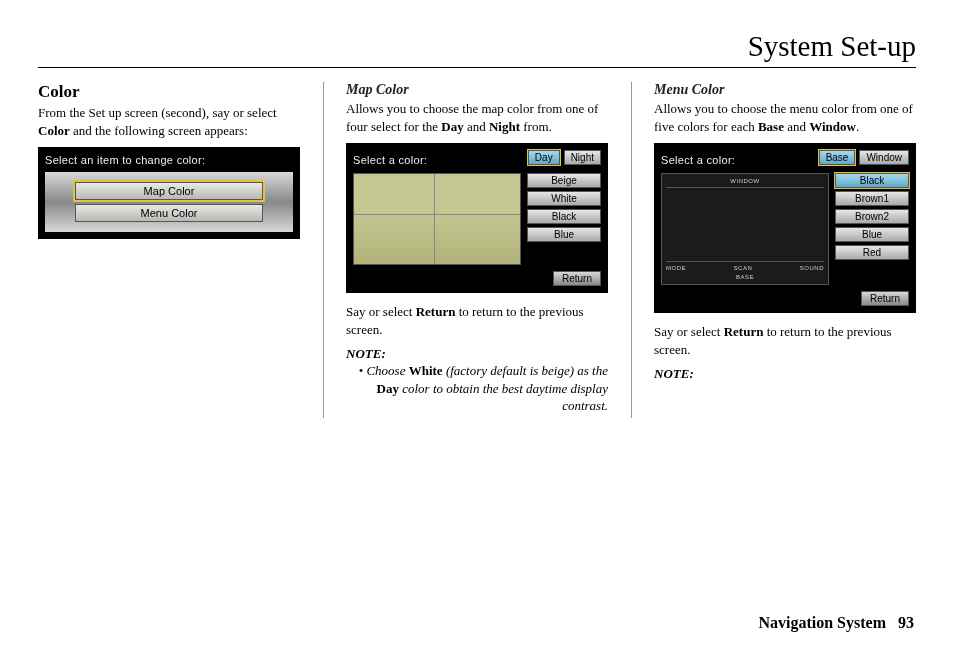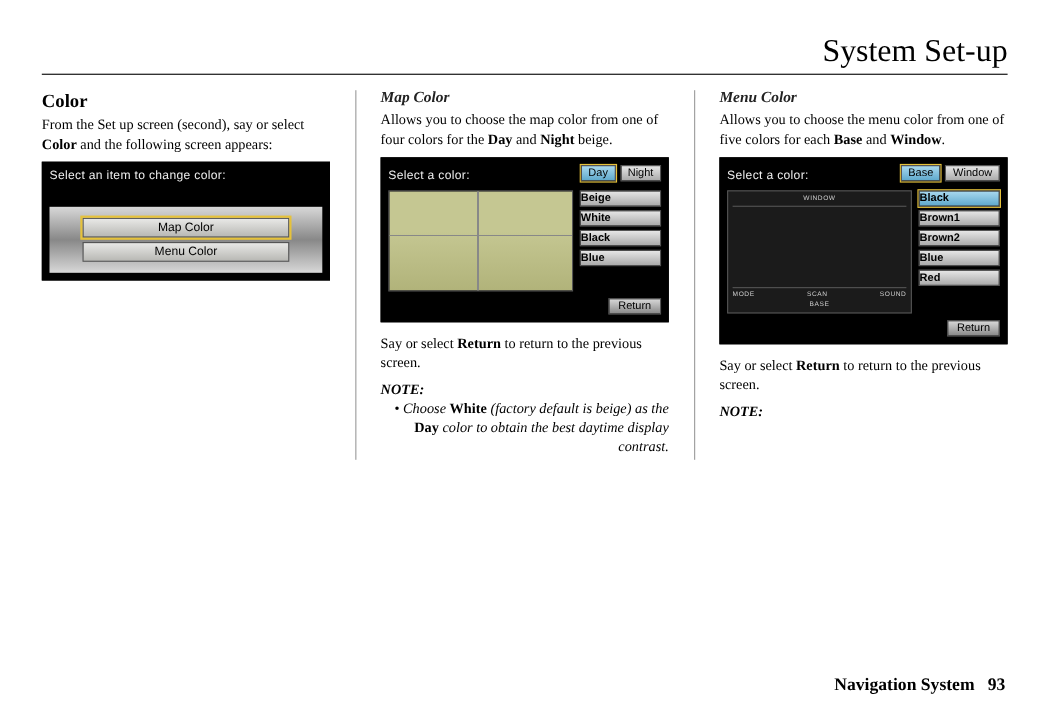--- a/index.html
+++ b/index.html
@@ -73,21 +73,21 @@
     border: 1.5px solid #000;
     background: #000;
     padding: 6px;
     margin: 8px 0 10px 0;
     font-family: Arial, sans-serif;
     font-size: 11px;
     color: #fff;
   }
   .ss-prompt {
     color: #eee;
-    margin-bottom: 22px;
+    margin-bottom: 6px;
     font-size: 11px;
     letter-spacing: 0.3px;
   }
   
   .menu-list {
     background: linear-gradient(#d8d8d8,#888 50%,#d8d8d8);
     padding: 10px 6px;
     display:flex;
     flex-direction:column;
     gap:4px;
@@ -140,24 +140,23 @@
     font-size:10px;
   }
   .tab-btn.active {
     background: linear-gradient(#a8d8ee,#5fa9cc);
     outline:1.5px solid #e6c23a;
   }
   .color-btn {
     background: linear-gradient(#e6e6e6,#aaa);
     color:#000;
     border:1px solid #555;
-    text-align:left;
+    text-align:center;
     padding:1px 0;
     font-size:10px;
-    font-weight:bold;
   }
   .color-btn.active {
     background: linear-gradient(#a8d8ee,#5fa9cc);
     outline:1.5px solid #e6c23a;
   }
   .return-row {
     display:flex;
     justify-content:flex-end;
     margin-top:6px;
   }
@@ -209,21 +208,21 @@
       <div class="menu-list">
         <div class="menu-btn selected">Map Color</div>
         <div class="menu-btn">Menu Color</div>
       </div>
     </div>
   </div>
 
   <div class="col">
     <div class="subheading">Map Color</div>
     <p>
-      <span>Allows you to choose the map color from one of four colors for the </span><b>Day</b><span> and </span><b>Night</b><span> beige.</span>
+      <span>Allows you to choose the map color from one of four select for the </span><b>Day</b><span> and </span><b>Night</b><span> from.</span>
     </p>
 
     <div class="screenshot">
       <div style="display:flex;justify-content:space-between;align-items:center;">
         <div class="ss-prompt" style="margin:0">Select a color:</div>
         <div class="tab-row">
           <div class="tab-btn active">Day</div>
           <div class="tab-btn">Night</div>
         </div>
       </div>

